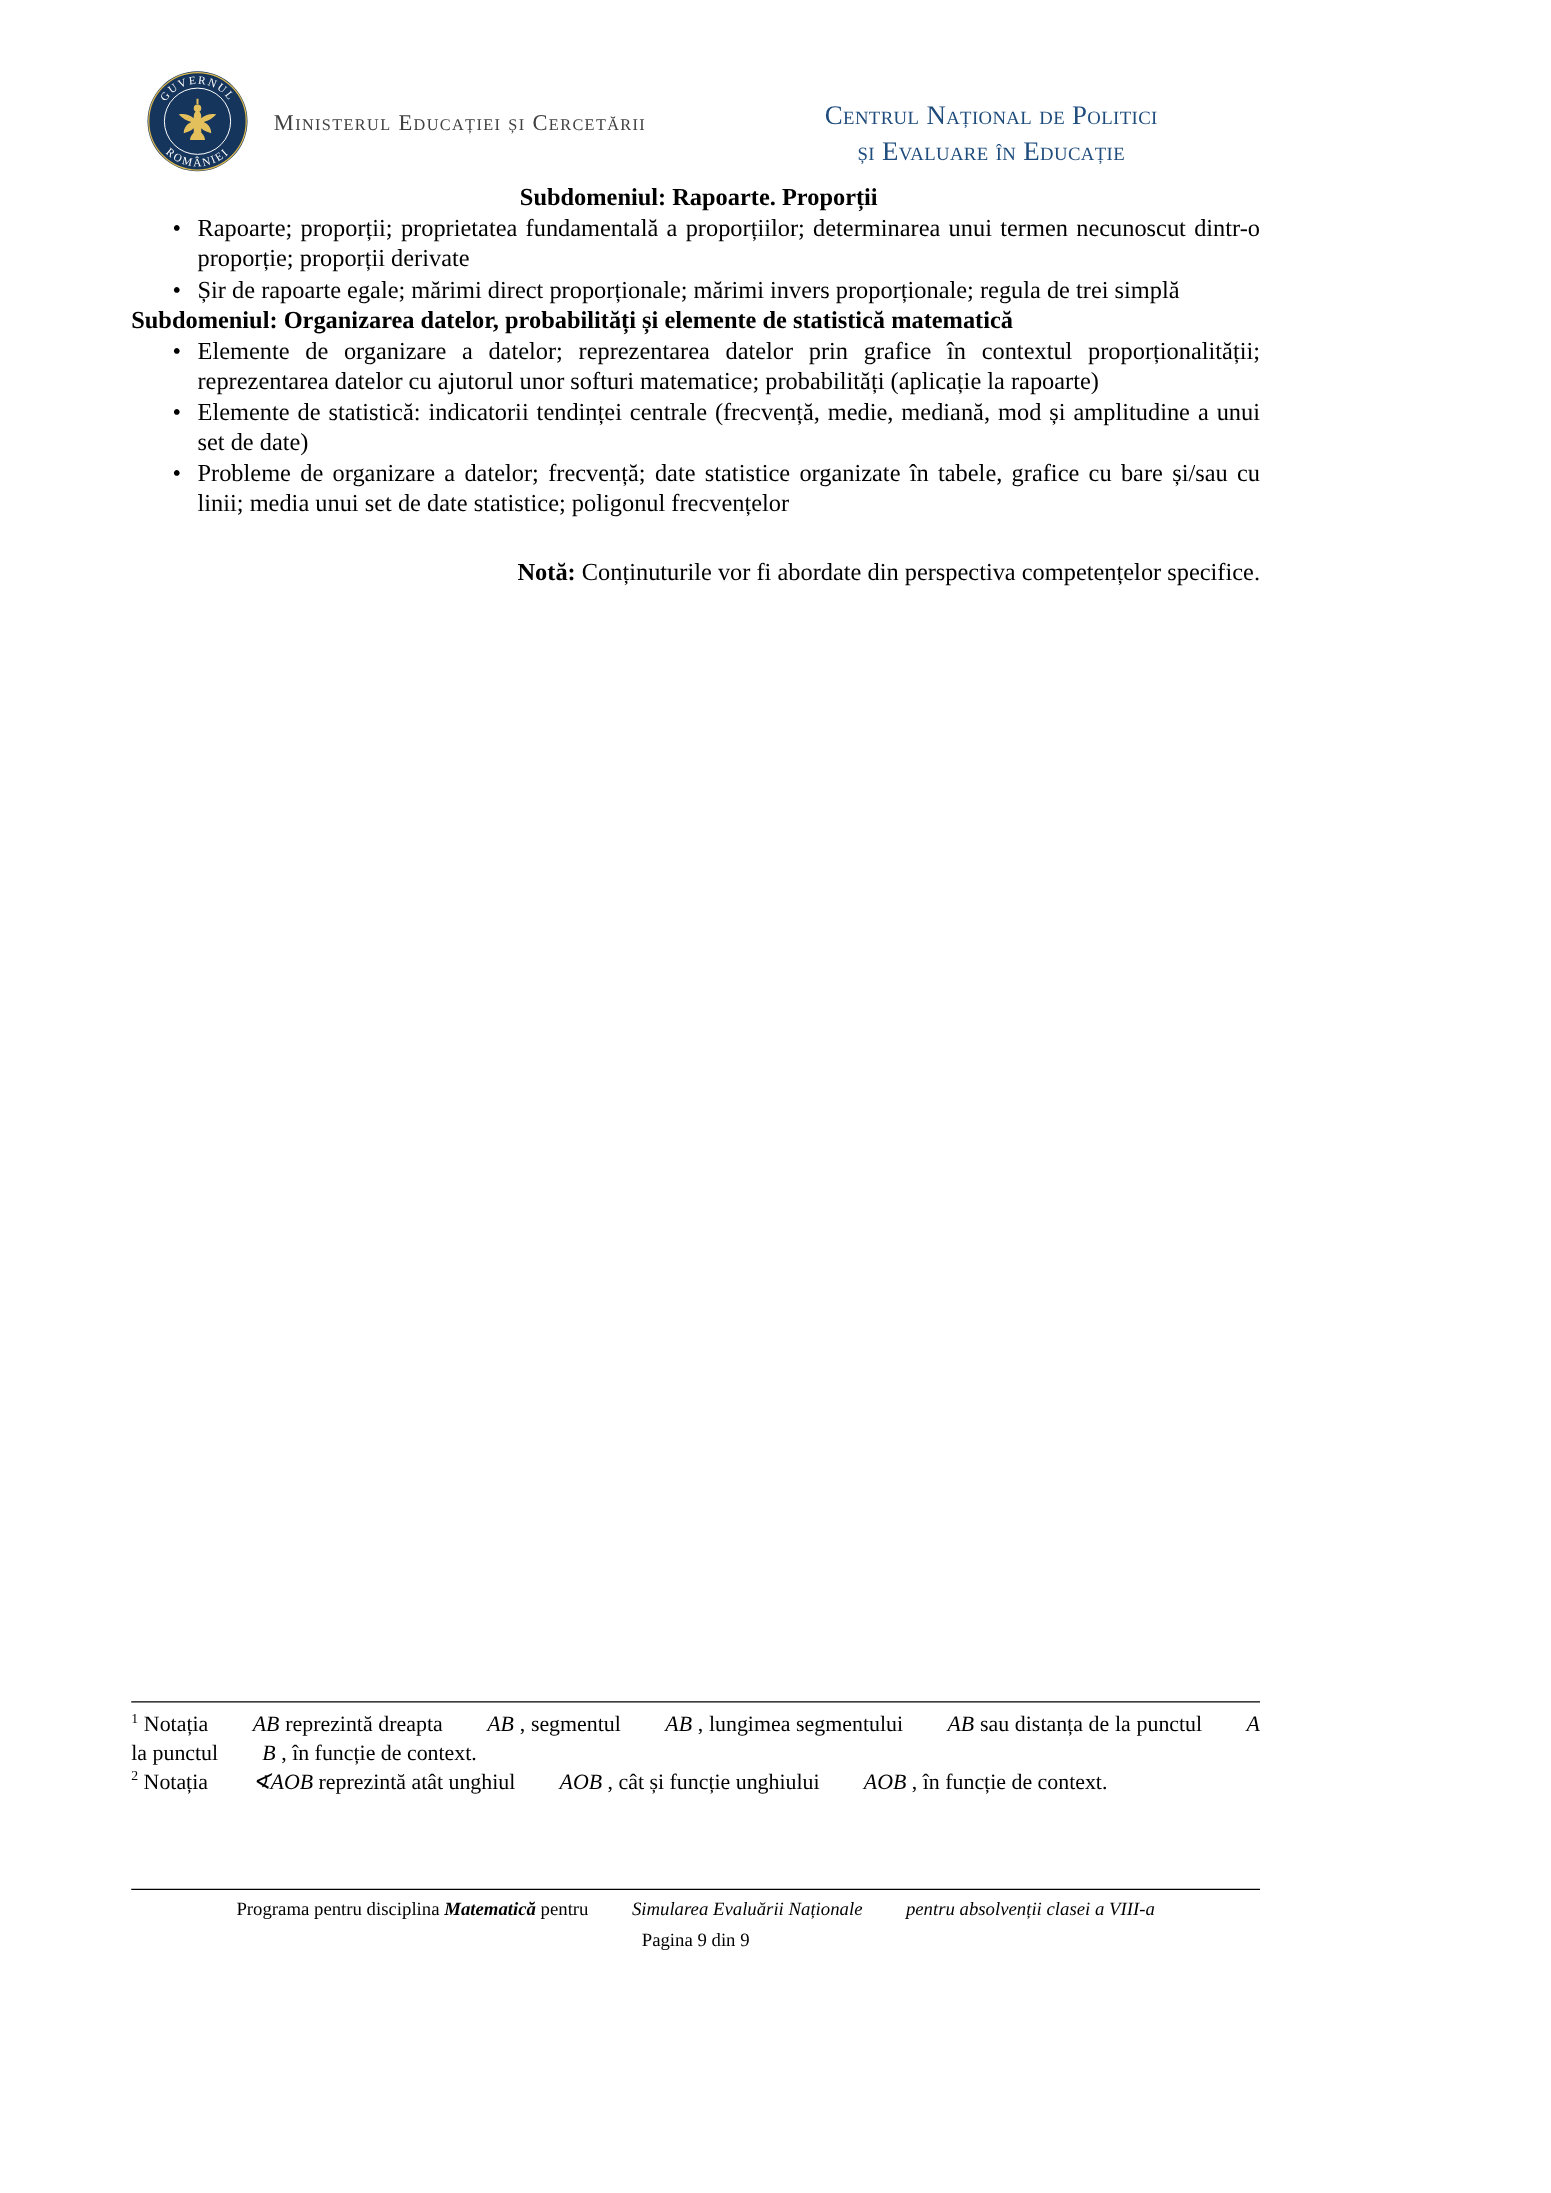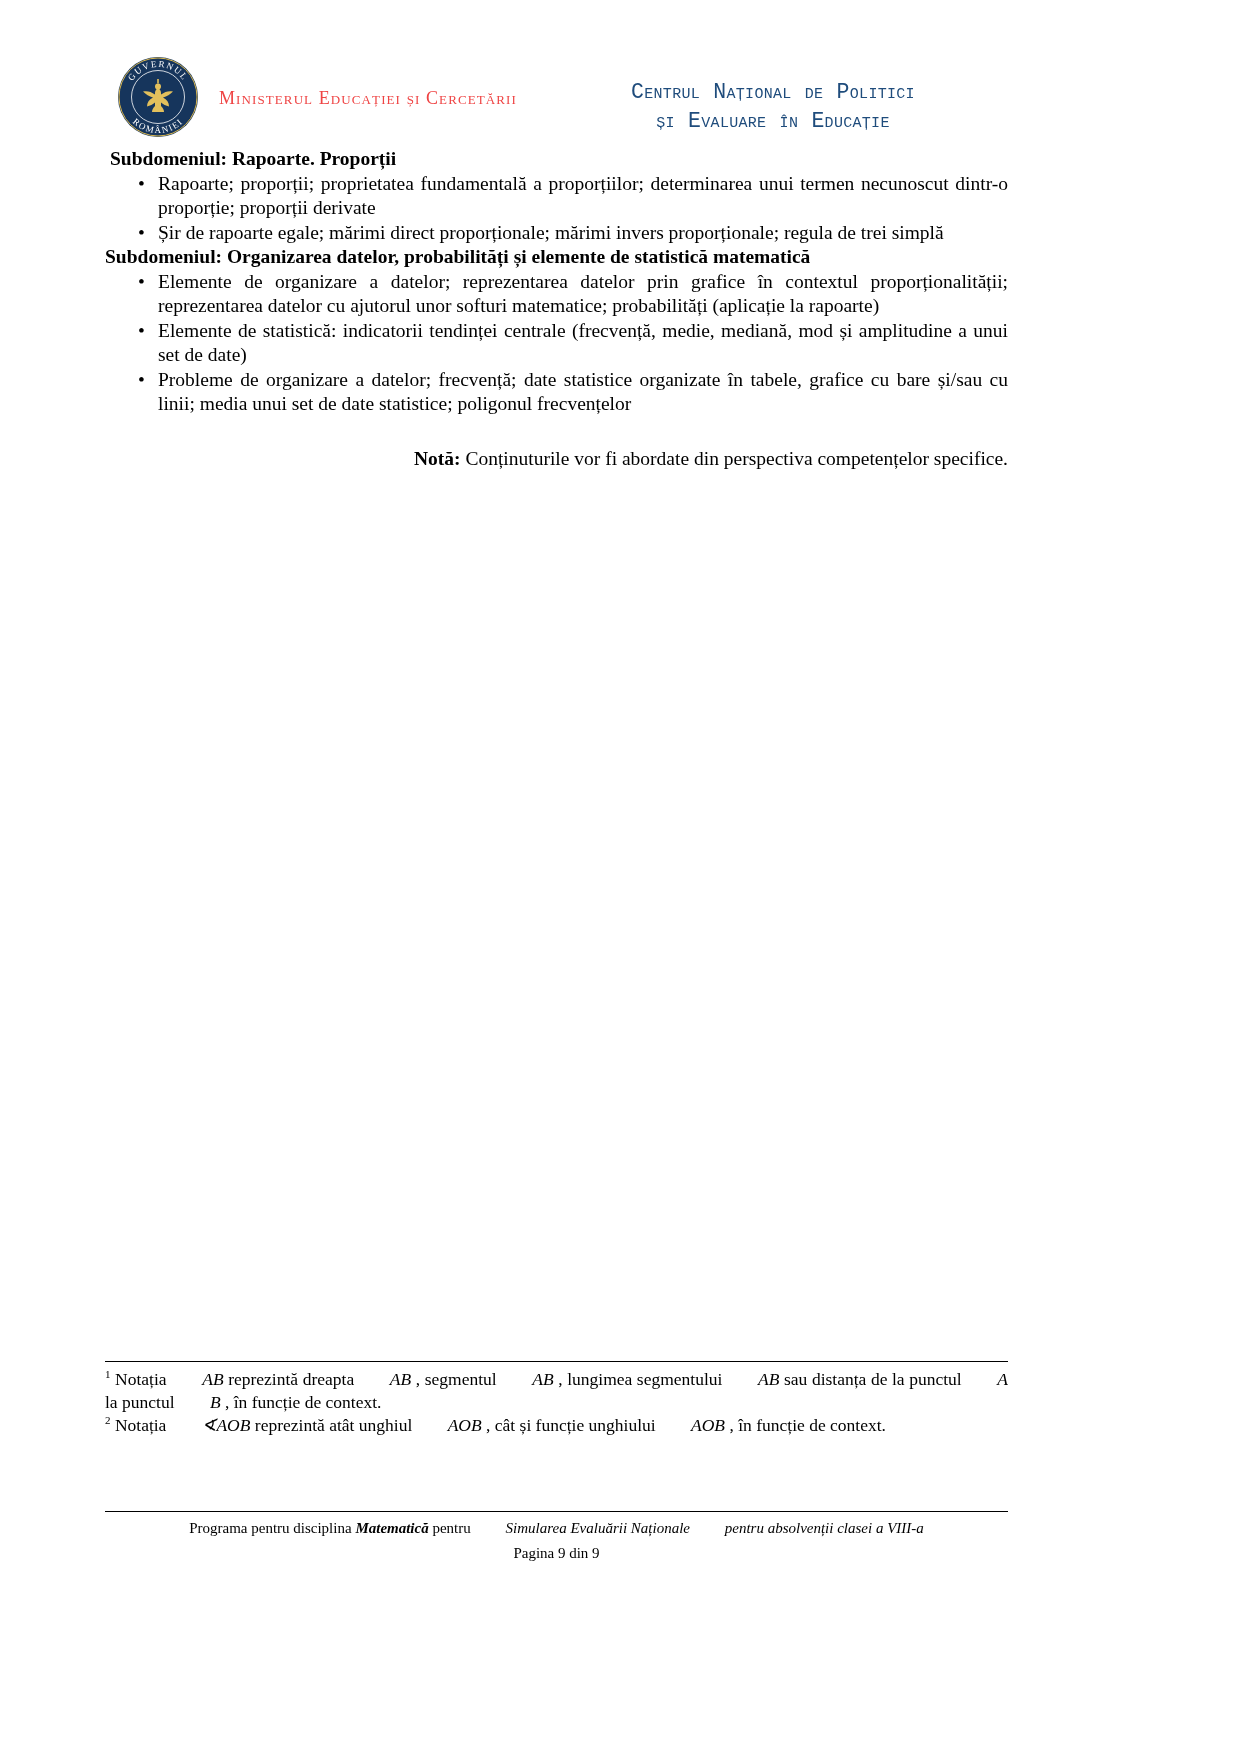--- a/index.html
+++ b/index.html
@@ -21,56 +21,55 @@
     left: 117px;
     top: 56px;
     width: 82px;
     height: 82px;
   }
   .ministry {
     position: absolute;
     left: 219px;
     top: 88px;
     font-size: 18px;
-    color: #ef4444;
+    color: #404040;
     font-variant: small-caps;
     letter-spacing: 1.1px;
   }
   .org {
     position: absolute;
-    left: 600px;
+    left: 620px;
     top: 78px;
     width: 346px;
     text-align: center;
     color: #1f4c7c;
     font-size: 21.5px;
     line-height: 29px;
     font-variant: small-caps;
     letter-spacing: 0.3px;
-    font-family: Liberation Mono, monospace;
   }
 
   
   .main {
     position: absolute;
     left: 105px;
     top: 147px;
     width: 903px;
     font-size: 19.5px;
     line-height: 24.5px;
     text-align: justify;
   }
   .doc-heading {
     margin: 0;
     font-size: 19.5px;
     line-height: 24.5px;
     font-weight: bold;
     text-align: left;
   }
-  .indent-sm { padding-left: 5px; }
+  .indent-sm { padding-left: 5px; text-align: center; }
   ul.bullets { margin: 0; padding: 0; list-style: none; }
   ul.bullets li { margin-left: 53px; position: relative; }
   ul.bullets li::before { content: "\2022"; position: absolute; left: -20px; }
   .note { margin: 30px 0 0 0; text-align: right; }
   .bold { font-weight: bold; }
   .italic { font-style: italic; margin-left: 31px; }
   .bold-italic { font-style: italic; font-weight: bold; }
 
   
   .footnotes {

